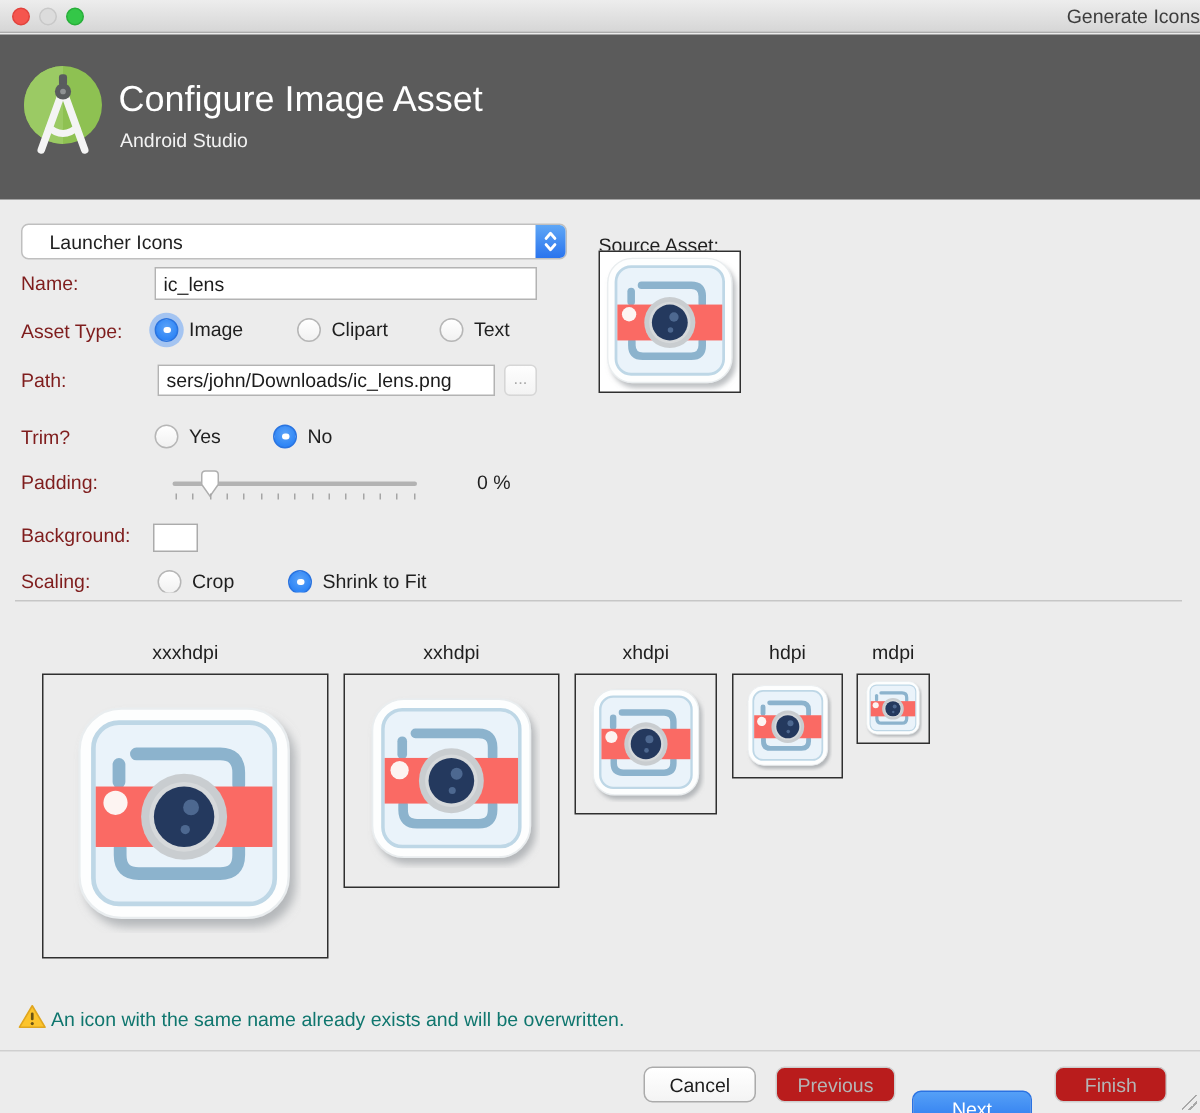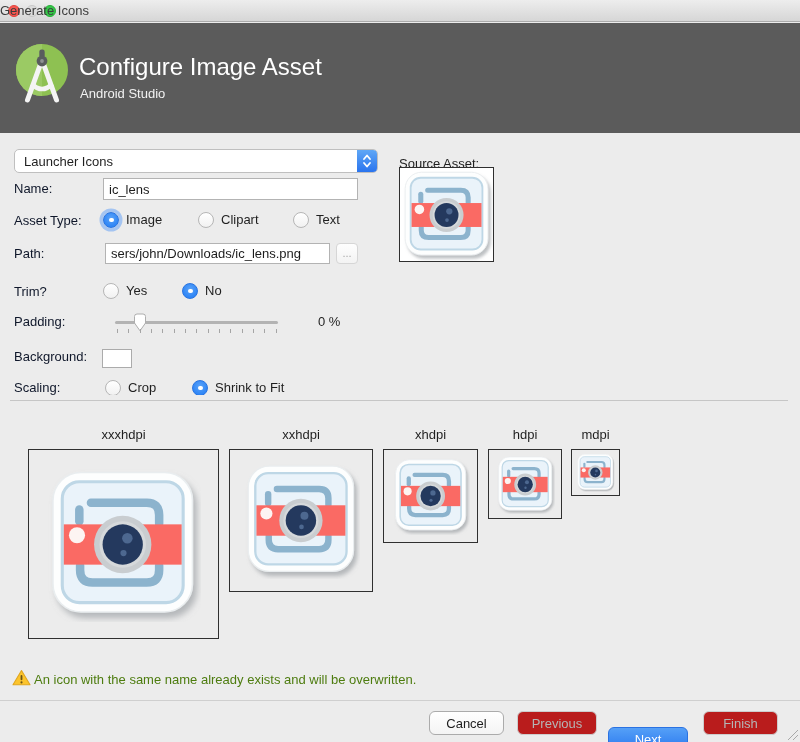--- a/index.html
+++ b/index.html
@@ -7,35 +7,35 @@
   body { font-family:"Liberation Sans","DejaVu Sans",sans-serif; font-size:13px; color:#1f1f1f; }
   .window { position:relative; width:800px; height:742px; background:#ececec; overflow:hidden; }
 
   
   .titlebar { position:absolute; left:0; top:0; width:800px; height:22px;
     background:linear-gradient(#ededed,#d6d6d6); border-bottom:1px solid #ababab; }
   .tl { position:absolute; top:5px; width:12px; height:12px; border-radius:50%; }
   .tl.red   { left:8px;  background:#f5554e; border:1px solid #e1433d; }
   .tl.gray  { left:26px; background:#dcdcdc; border:1px solid #c8c8c8; }
   .tl.green { left:44px; background:#34c748; border:1px solid #27ae39; }
-  .win-title { position:absolute; left:0; right:0; top:3px; text-align:left; color:#3c3c3c; font-size:13px; }
+  .win-title { position:absolute; left:0; right:0; top:3px; text-align:right; color:#3c3c3c; font-size:13px; }
 
   
   .hdr { position:absolute; left:0; top:23px; width:800px; height:110px; background:#5b5b5b; }
   .hdr .logo { position:absolute; left:14px; top:19px; }
   .hdr .h-title { position:absolute; left:79px; top:30px; font-size:24px; color:#ffffff; }
   .hdr .h-sub   { position:absolute; left:80px; top:63px; font-size:13px; color:#f2f2f2; }
 
   
   .form { position:absolute; left:0; top:133px; width:396px; height:262px; overflow:hidden; }
-  .f-label { position:absolute; left:14px; color:#0f172a; }
+  .f-label { position:absolute; left:14px; color:#7f1d1d; }
 
   .dropdown { position:absolute; left:14px; top:16px; width:364px; height:24px;
     background:#ffffff; border:1px solid #bfbfbf; border-radius:5px; cursor:default; }
-  .dropdown .dd-text { position:absolute; left:9px; top:4px; }
+  .dropdown .dd-text { position:absolute; left:18px; top:4px; }
   .dropdown .dd-cap { position:absolute; right:0; top:0; width:20px; height:22px;
     border-radius:0 4px 4px 0; background:linear-gradient(#5fa7f6,#2a74ee);
     display:flex; align-items:center; justify-content:center; }
 
   .tfield { position:absolute; height:22px; background:#fff; border:1px solid #b3b3b3;
     font-family:inherit; font-size:13px; color:#1c1c1c; padding:0 5px; }
   .browse { position:absolute; left:336px; top:110px; width:22px; height:21px;
     background:linear-gradient(#fefefe,#f3f3f3); border:1px solid #d6d6d6; border-radius:4px;
     color:#a9a9a9; font-size:11px; line-height:17px; text-align:center; }
 
@@ -74,21 +74,21 @@
   .pv4 { left:488px; width:74px;  height:70px;  }
   .pv5 { left:571px; width:49px;  height:47px;  }
   .lb1 { left:28px;  width:191px; }
   .lb2 { left:229px; width:144px; }
   .lb3 { left:383px; width:95px;text-align:center; }
   .lb4 { left:488px; width:74px; }
   .lb5 { left:571px; width:49px; }
 
   
   .warn-icon { position:absolute; left:12px; top:669px; }
-  .warn-text { position:absolute; left:34px; top:672px; color:#4d7c0f; }
+  .warn-text { position:absolute; left:34px; top:672px; color:#0f766e; }
   .btn { position:absolute; top:711px; height:24px; border-radius:6px; font-family:inherit; font-size:13px;
     background:linear-gradient(#ffffff,#f4f4f4); border:1px solid #ababab; color:#1d1d1d; }
   .btn.disabled { border:1px solid #cdcdcd; color:#b5b5b5; background:#b91c1c; }
   .btn.primary { background:linear-gradient(#55a0f7,#2b79ef); border:1px solid #2a72e2; color:#fff;margin-top:16px; }
   .btn-cancel   { left:429px; width:75px; }
   .btn-previous { left:517px; width:80px; }
   .btn-next     { left:608px; width:80px; }
   .btn-finish   { left:703px; width:75px; }
   .grip { position:absolute; right:2px; bottom:2px; width:10px; height:10px;
     background:linear-gradient(135deg, transparent 45%, #a8a8a8 45%, #a8a8a8 52%, transparent 52%, transparent 70%, #a8a8a8 70%, #a8a8a8 77%, transparent 77%); }

